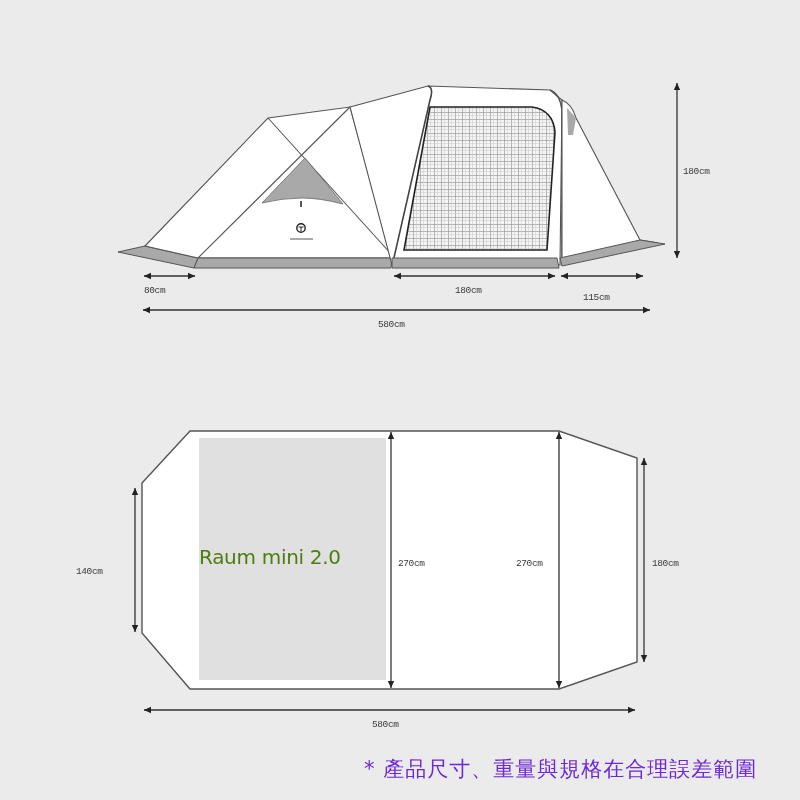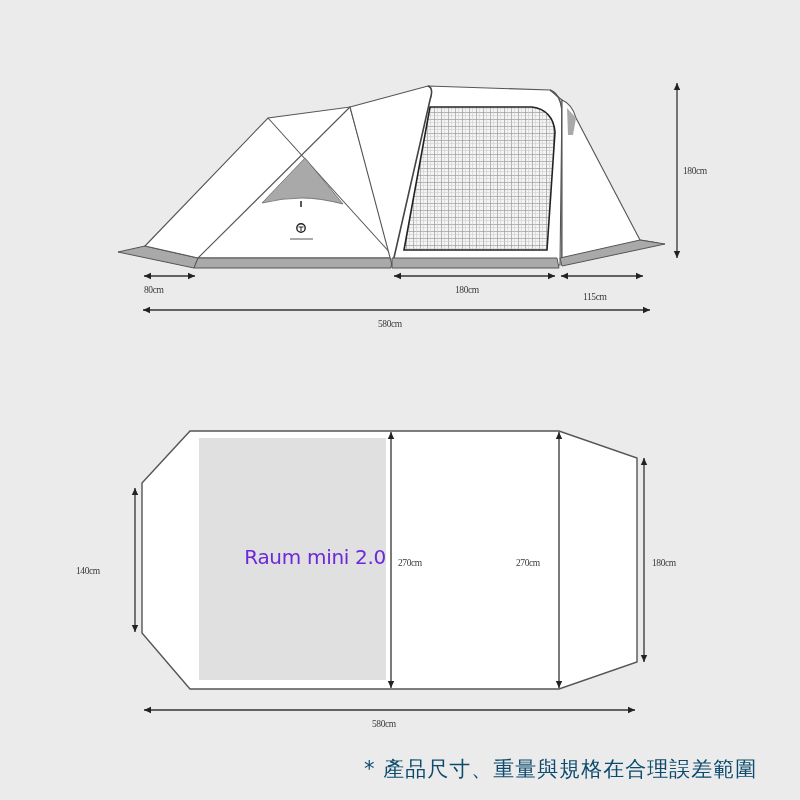--- a/index.html
+++ b/index.html
@@ -6,42 +6,42 @@
     body {
       width: 800px; height: 800px;
       background: #ebebeb;
       position: relative;
       overflow: hidden;
       font-family: "DejaVu Sans", sans-serif;
     }
     .layer { position: absolute; left: 0; top: 0; width: 800px; height: 800px; }
     .dim-label {
       position: absolute;
-      font-family: Liberation Serif, serif;
+      font-family: Liberation Mono, monospace;
       font-size: 9.5px;
       color: #3a3a3a;
       letter-spacing: -0.4px;
       white-space: nowrap;
     }
     .model-label {
       position: absolute;
       left: 199px; top: 545px;
       width: 187px;
-      text-align: right;
+      text-align: left;
       font-family: "DejaVu Sans", sans-serif;
       font-size: 20px;
-      color: #6d28d9;
+      color: #4d7c0f;
       letter-spacing: -0.3px;
     }
     .disclaimer {
       position: absolute;
       left: 364px; top: 755px;
       font-family: "DejaVu Sans", sans-serif;
       font-size: 21px;
-      color: #0c4a6e;
+      color: #6d28d9;
       letter-spacing: 1px;
       white-space: nowrap;
     }
   </style>
 </head>
 <body>
 
 <svg class="layer" viewBox="0 0 800 800" xmlns="http://www.w3.org/2000/svg">
   <defs>
     <pattern id="mesh" x="0" y="0" width="7" height="7" patternUnits="userSpaceOnUse">

